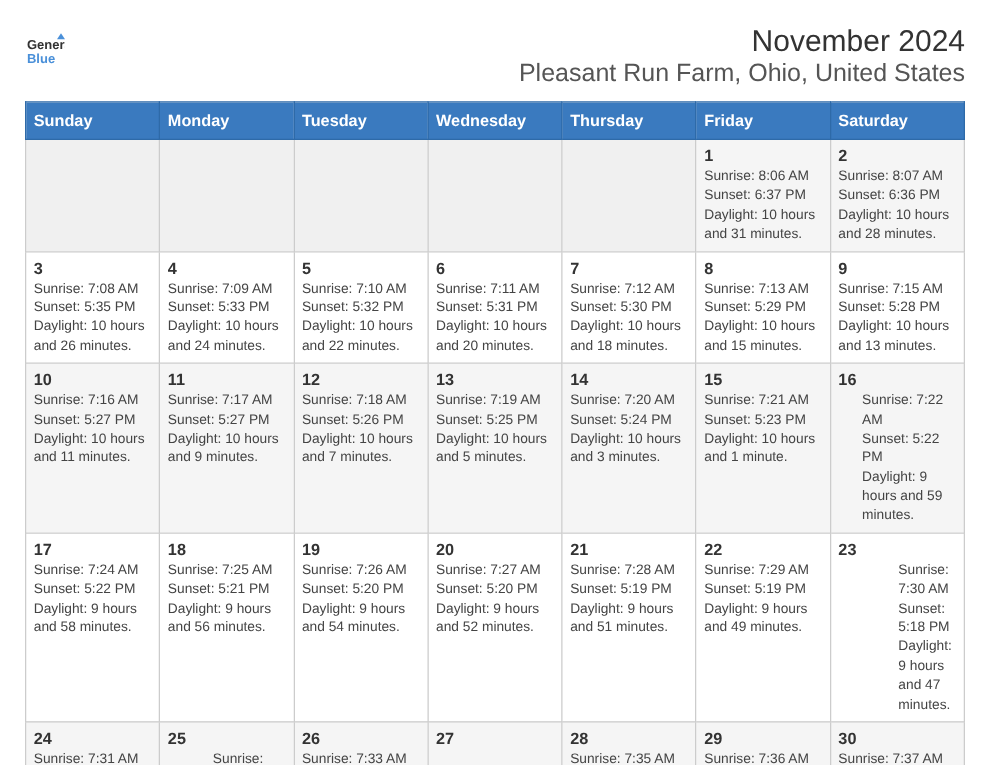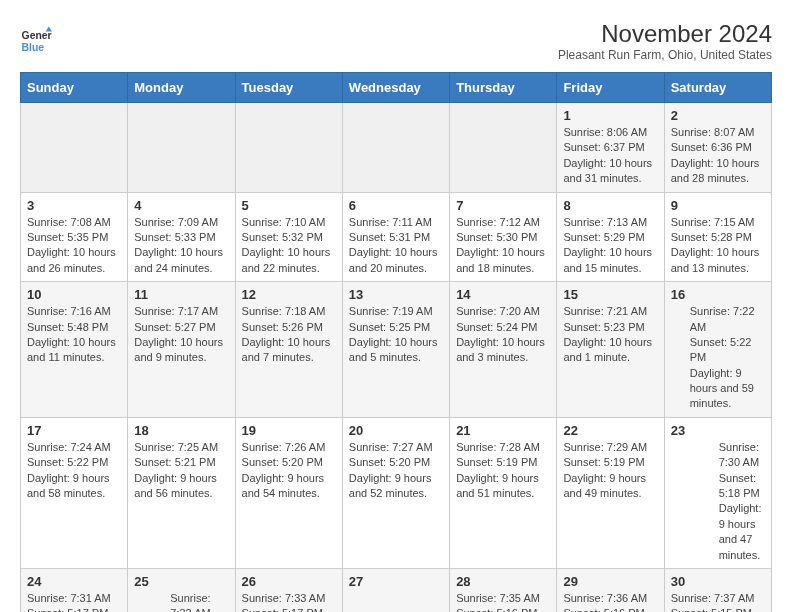--- a/index.html
+++ b/index.html
@@ -28,21 +28,21 @@
     }
     .title-area {
       text-align: right;
     }
     .month-title {
       font-size: 24px;
       font-weight: normal;
       color: #333;
     }
     .subtitle {
-      font-size: 12px;
+      font-size: 20px;
       color: #555;
     }
     table {
       width: 100%;
       border-collapse: collapse;
       table-layout: fixed;
     }
     thead th {
       background: #3a7abf;
       color: #fff;
@@ -169,21 +169,21 @@
           <span class="day-num">9</span>
           <div class="day-info" style="white-space: pre-line;">Sunrise: 7:15 AM
 Sunset: 5:28 PM
 Daylight: 10 hours and 13 minutes.</div>
         </td>
       </tr>
       <tr>
         <td>
           <span class="day-num">10</span>
           <div class="day-info" style="white-space: pre-line;">Sunrise: 7:16 AM
-Sunset: 5:48 PM
+Sunset: 5:27 PM
 Daylight: 10 hours and 11 minutes.</div>
         </td>
         <td>
           <span class="day-num">11</span>
           <div class="day-info" style="white-space: pre-line;">Sunrise: 7:17 AM
 Sunset: 5:27 PM
 Daylight: 10 hours and 9 minutes.</div>
         </td>
         <td>
           <span class="day-num">12</span>

